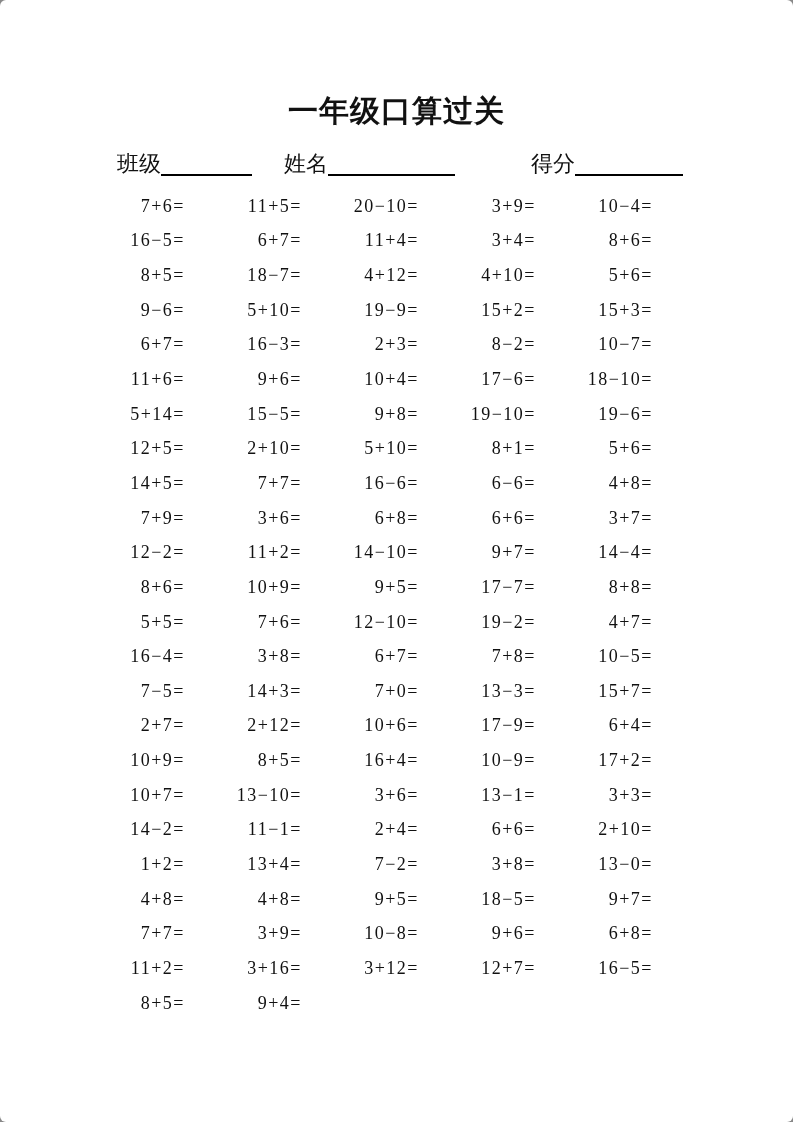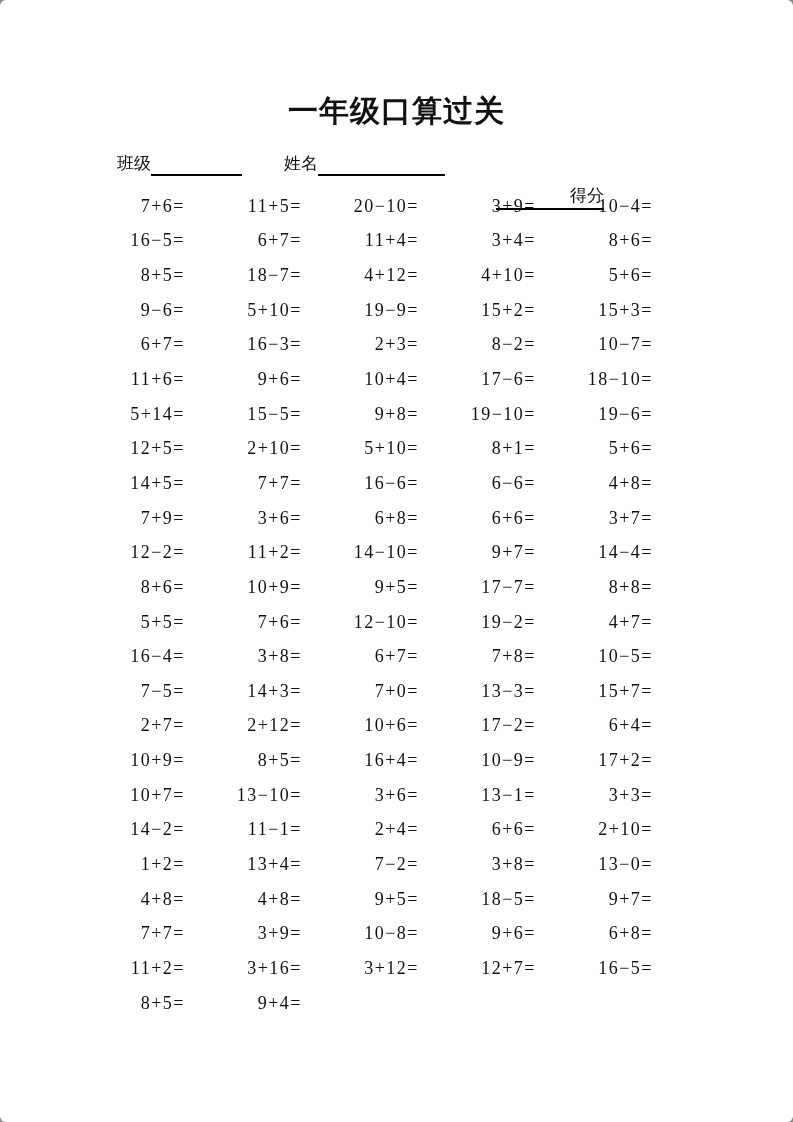--- a/index.html
+++ b/index.html
@@ -38,25 +38,24 @@
   }
   .field {
     position: absolute;
     top: 0;
     height: 29px;
     display: flex;
     align-items: flex-end;
   }
   .field-class { left: 117px; }
   .field-name  { left: 284px; }
-  .field-score { left: 496px; flex-direction: column; }
+  .field-score { left: 531px; }
   .field .label {
-    font-size: 17px;
+    font-size: 22px;
     line-height: 25px;
-    margin-top: 36px;
   }
   .field .line {
     display: inline-block;
     border-bottom: 2px solid #000;
     height: 4px;
   }
   .field-class .line { width: 91px;  }
   .field-name  .line { width: 127px; }
   .field-score .line { width: 108px; }
 
@@ -176,21 +175,21 @@
       <div class="cell">7+8=</div>
       <div class="cell">10−5=</div>
       <div class="cell">7−5=</div>
       <div class="cell">14+3=</div>
       <div class="cell">7+0=</div>
       <div class="cell">13−3=</div>
       <div class="cell">15+7=</div>
       <div class="cell">2+7=</div>
       <div class="cell">2+12=</div>
       <div class="cell">10+6=</div>
-      <div class="cell">17−2=</div>
+      <div class="cell">17−9=</div>
       <div class="cell">6+4=</div>
       <div class="cell">10+9=</div>
       <div class="cell">8+5=</div>
       <div class="cell">16+4=</div>
       <div class="cell">10−9=</div>
       <div class="cell">17+2=</div>
       <div class="cell">10+7=</div>
       <div class="cell">13−10=</div>
       <div class="cell">3+6=</div>
       <div class="cell">13−1=</div>

